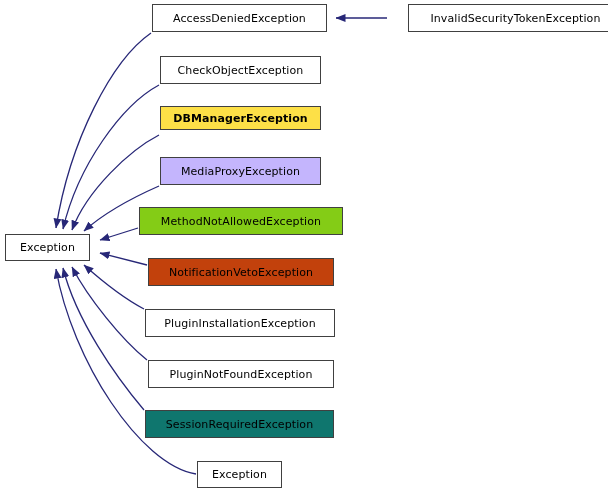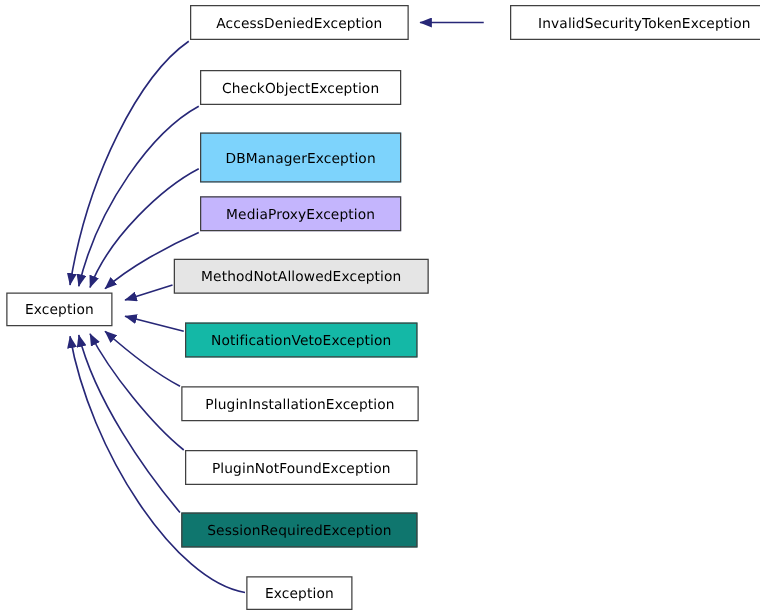--- a/index.html
+++ b/index.html
@@ -78,33 +78,33 @@
   <div id="nodes-group">
       <div class="node" style="left: 152px; top: 4px; width: 175px; height: 28px; border-color: rgb(64, 64, 64); background: rgb(255, 255, 255); color: rgb(0, 0, 0);">
         <span class="node-label">AccessDeniedException</span>
       </div>
       <div class="node" style="left: 388px; top: 4px; width: 215px; height: 28px; border-color: rgb(64, 64, 64); background: rgb(255, 255, 255); color: rgb(0, 0, 0); margin-left: 20px;">
         <span class="node-label">InvalidSecurityTokenException</span>
       </div>
       <div class="node" style="left: 160px; top: 56px; width: 161px; height: 28px; border-color: rgb(64, 64, 64); background: rgb(255, 255, 255); color: rgb(0, 0, 0);">
         <span class="node-label">CheckObjectException</span>
       </div>
-      <div class="node" style="left: 160px; top: 106px; width: 161px; height: 40px; border-color: rgb(64, 64, 64); background: #7dd3fc; color: rgb(0, 0, 0);">
+      <div class="node" style="left: 160px; top: 106px; width: 161px; height: 24px; border-color: rgb(64, 64, 64); background: #fde047; color: rgb(0, 0, 0); font-weight: bold;">
         <span class="node-label">DBManagerException</span>
       </div>
       <div class="node" style="left: 160px; top: 157px; width: 161px; height: 28px; border-color: rgb(64, 64, 64); background: #c4b5fd; color: rgb(0, 0, 0);">
         <span class="node-label">MediaProxyException</span>
       </div>
-      <div class="node" style="left: 139px; top: 207px; width: 204px; height: 28px; border-color: rgb(64, 64, 64); background: #e5e5e5; color: rgb(0, 0, 0);">
+      <div class="node" style="left: 139px; top: 207px; width: 204px; height: 28px; border-color: rgb(64, 64, 64); background: #84cc16; color: rgb(0, 0, 0);">
         <span class="node-label">MethodNotAllowedException</span>
       </div>
       <div class="node" style="left: 5px; top: 234px; width: 85px; height: 27px; border-color: rgb(64, 64, 64); background: rgb(255, 255, 255); color: rgb(0, 0, 0);">
         <span class="node-label">Exception</span>
       </div>
-      <div class="node" style="left: 148px; top: 258px; width: 186px; height: 28px; border-color: rgb(64, 64, 64); background: #14b8a6; color: rgb(0, 0, 0);">
+      <div class="node" style="left: 148px; top: 258px; width: 186px; height: 28px; border-color: rgb(64, 64, 64); background: #c2410c; color: rgb(0, 0, 0);">
         <span class="node-label">NotificationVetoException</span>
       </div>
       <div class="node" style="left: 145px; top: 309px; width: 190px; height: 28px; border-color: rgb(64, 64, 64); background: rgb(255, 255, 255); color: rgb(0, 0, 0); text-align: center;">
         <span class="node-label">PluginInstallationException</span>
       </div>
       <div class="node" style="left: 148px; top: 360px; width: 186px; height: 28px; border-color: rgb(64, 64, 64); background: rgb(255, 255, 255); color: rgb(0, 0, 0);">
         <span class="node-label">PluginNotFoundException</span>
       </div>
       <div class="node" style="left: 145px; top: 410px; width: 189px; height: 28px; border-color: rgb(64, 64, 64); background: #0f766e; color: rgb(0, 0, 0);">
         <span class="node-label">SessionRequiredException</span>

